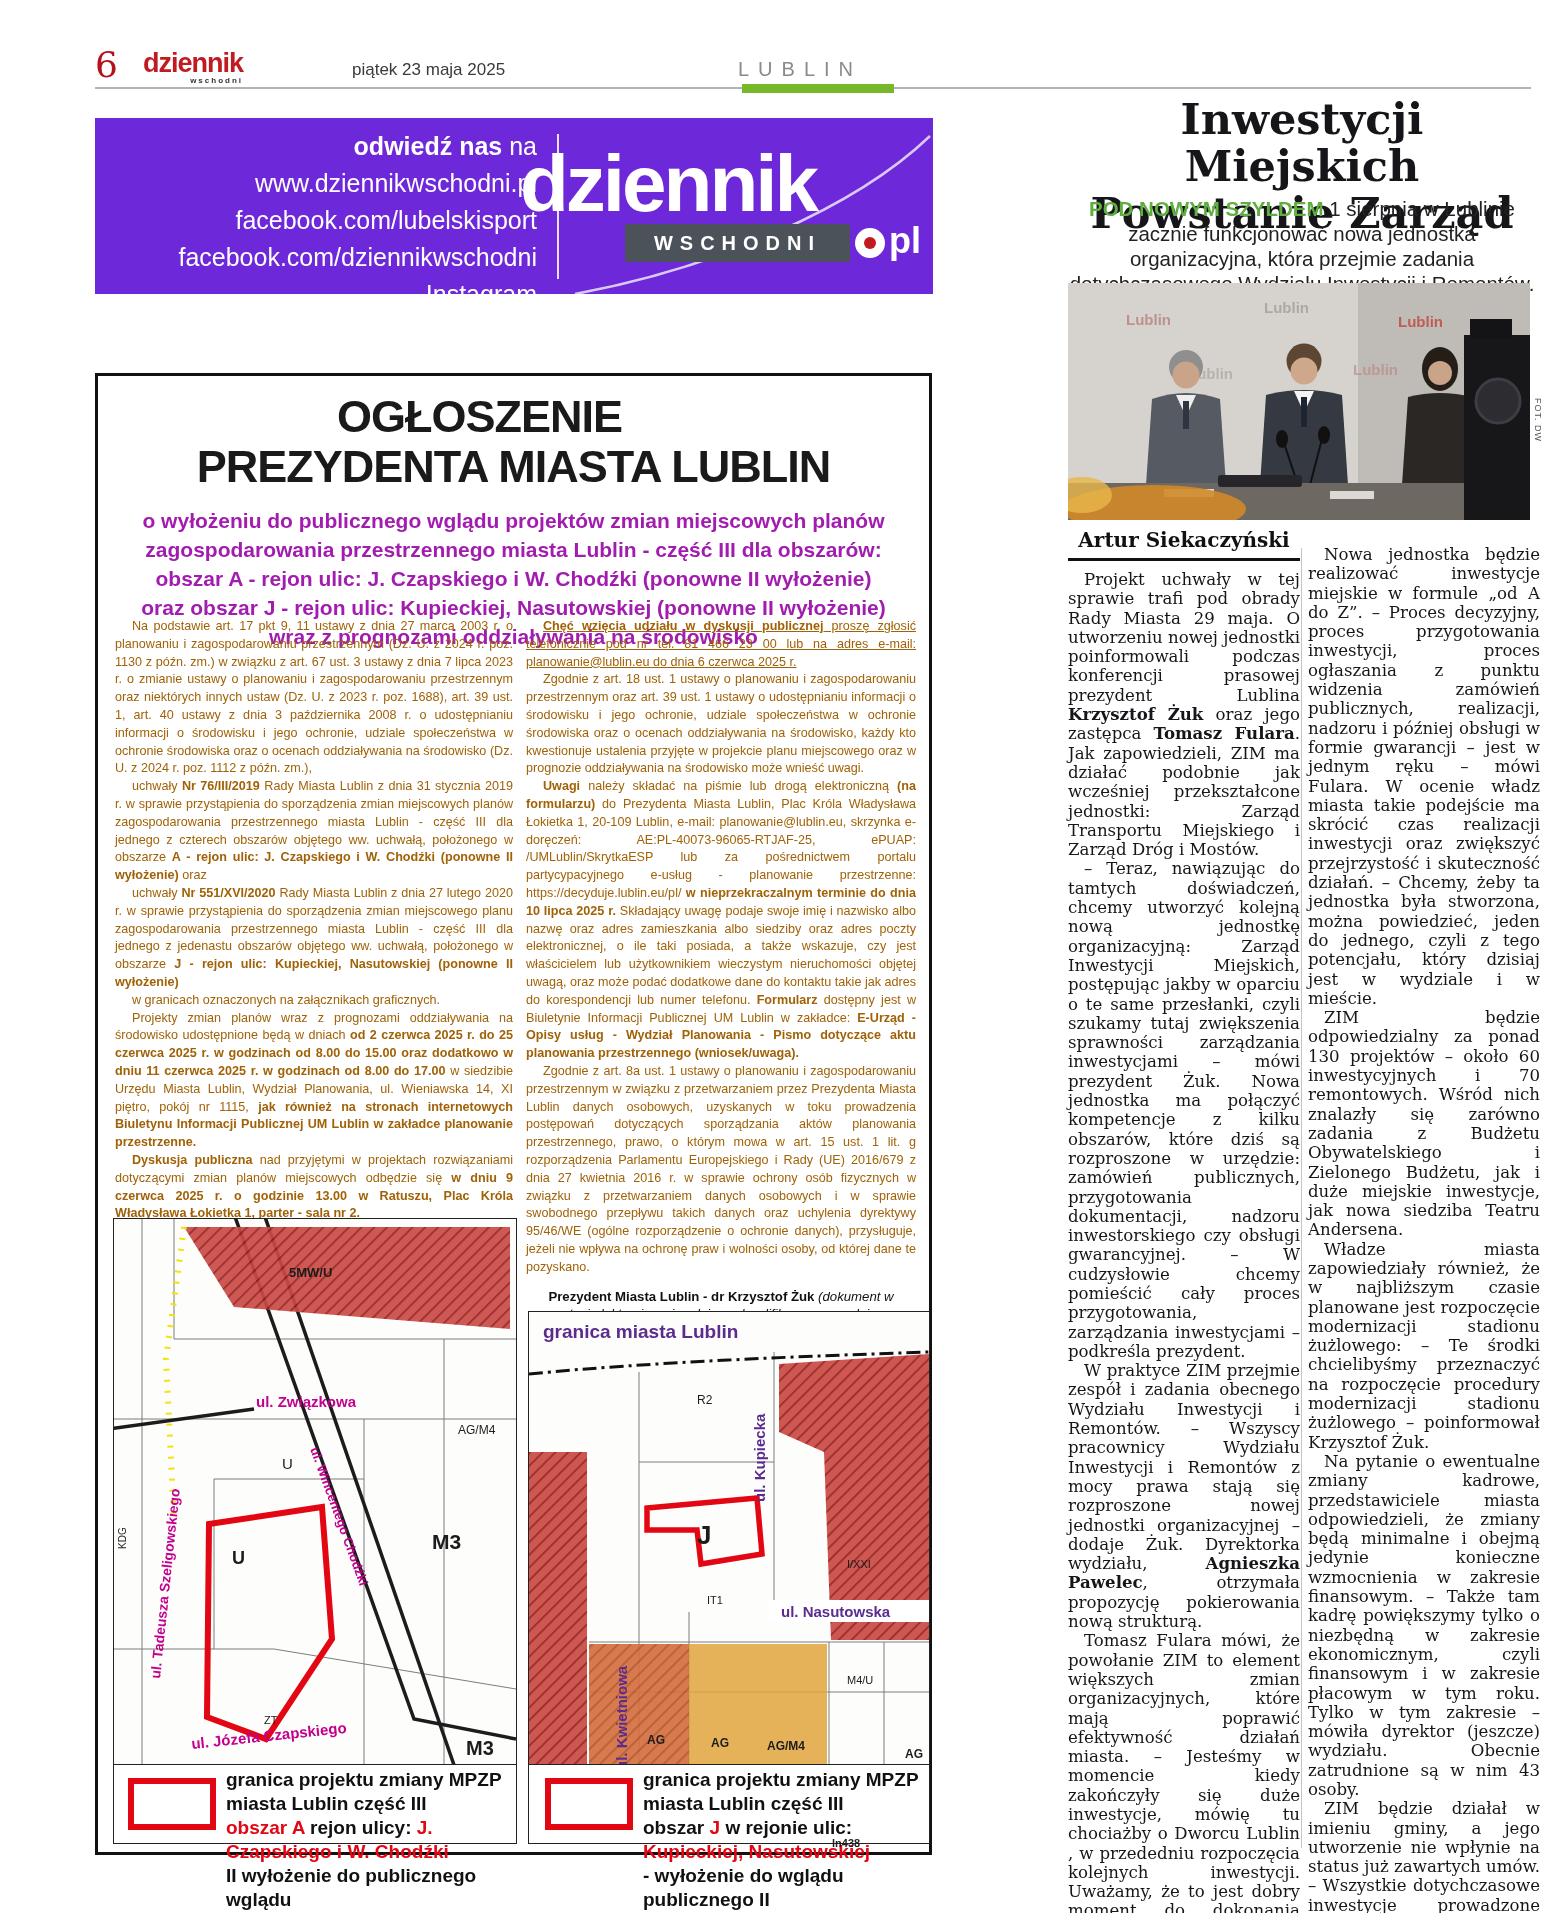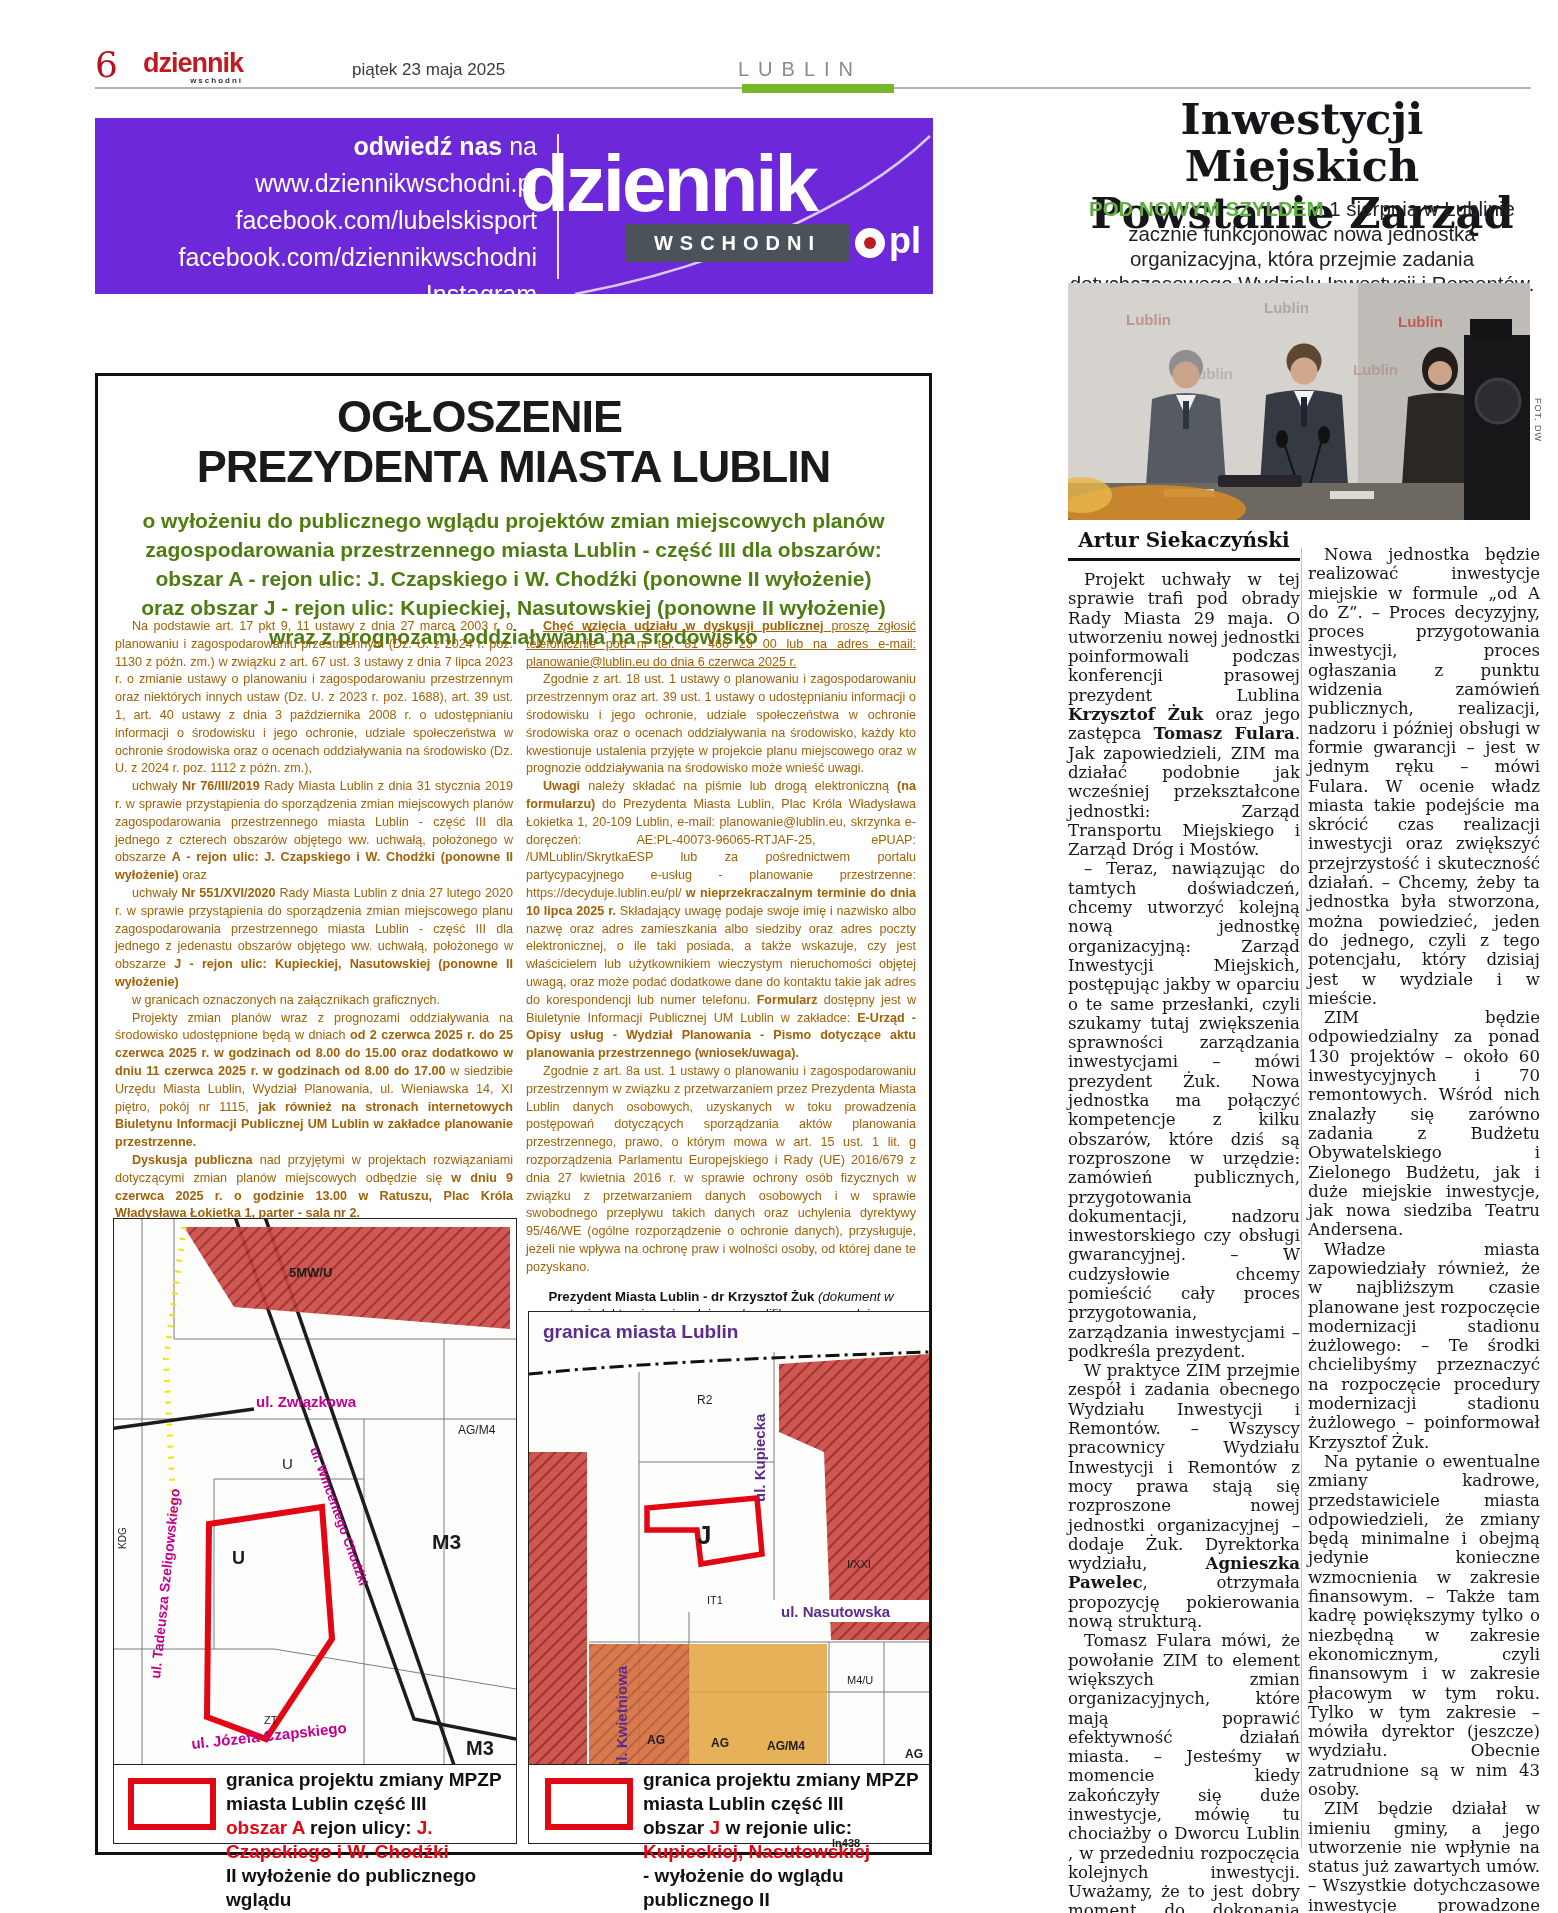--- a/index.html
+++ b/index.html
@@ -21,21 +21,21 @@
   .banner-div{background:rgba(255,255,255,.85);}
   .logo-main{color:#fff;font-weight:bold;font-size:80px;letter-spacing:-3px;line-height:1;}
   .logo-box{background:#4c525a;color:#fff;font-weight:bold;font-size:20px;letter-spacing:7px;text-align:center;line-height:38px;}
   .logo-dot{width:30px;height:30px;border-radius:50%;background:#fff;}
   .logo-dot i{display:block;width:12px;height:12px;border-radius:50%;background:#c11b22;margin:9px auto;}
   .logo-pl{color:#fff;font-weight:bold;font-size:36px;}
 
   
   .ad-box{border:3px solid #111;background:#fff;}
   .ad-title{font-weight:bold;font-size:45px;letter-spacing:-1px;text-align:center;line-height:50px;color:#1a1a1a;}
-  .ad-sub{font-weight:bold;font-size:21px;line-height:29px;text-align:center;color:#4d7c0f;}
+  .ad-sub{font-weight:bold;font-size:21px;line-height:29px;text-align:center;color:#a21caf;}
   .law{font-size:12.6px;line-height:17.8px;text-align:justify;color:#a16207;}
   .law p{margin:0;text-indent:17px;}
   .sig{font-size:13.2px;line-height:17px;text-align:center;margin-top:12px;}
 
   
   .map-frame{border:1px solid #222;background:#fff;overflow:hidden;}
   .cap-box{border:1px solid #222;background:#fff;}
   .cap-swatch{border:6px solid #e30613;background:#fff;}
   .cap-text{font-size:19px;font-weight:bold;line-height:24px;color:#111;}
   .ad-id{font-size:11px;font-weight:bold;color:#222;}

